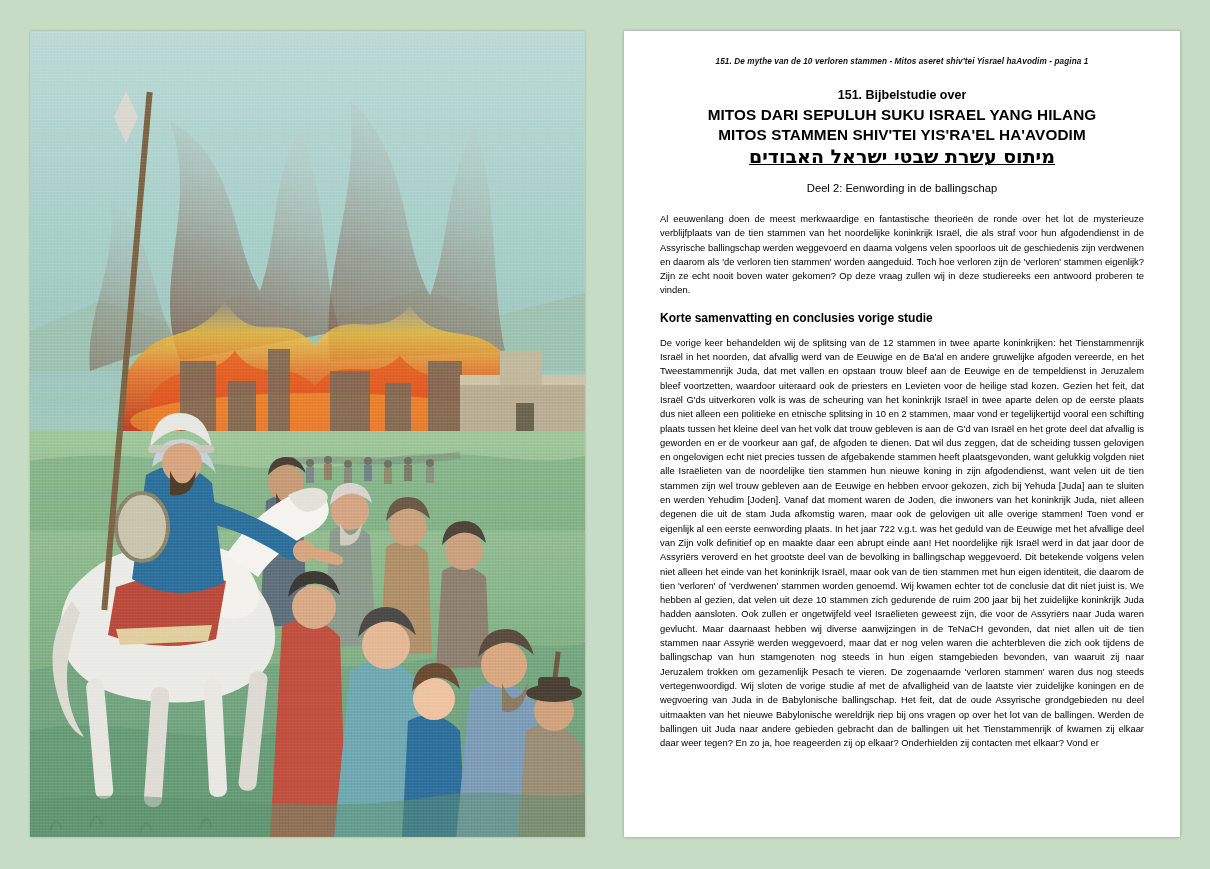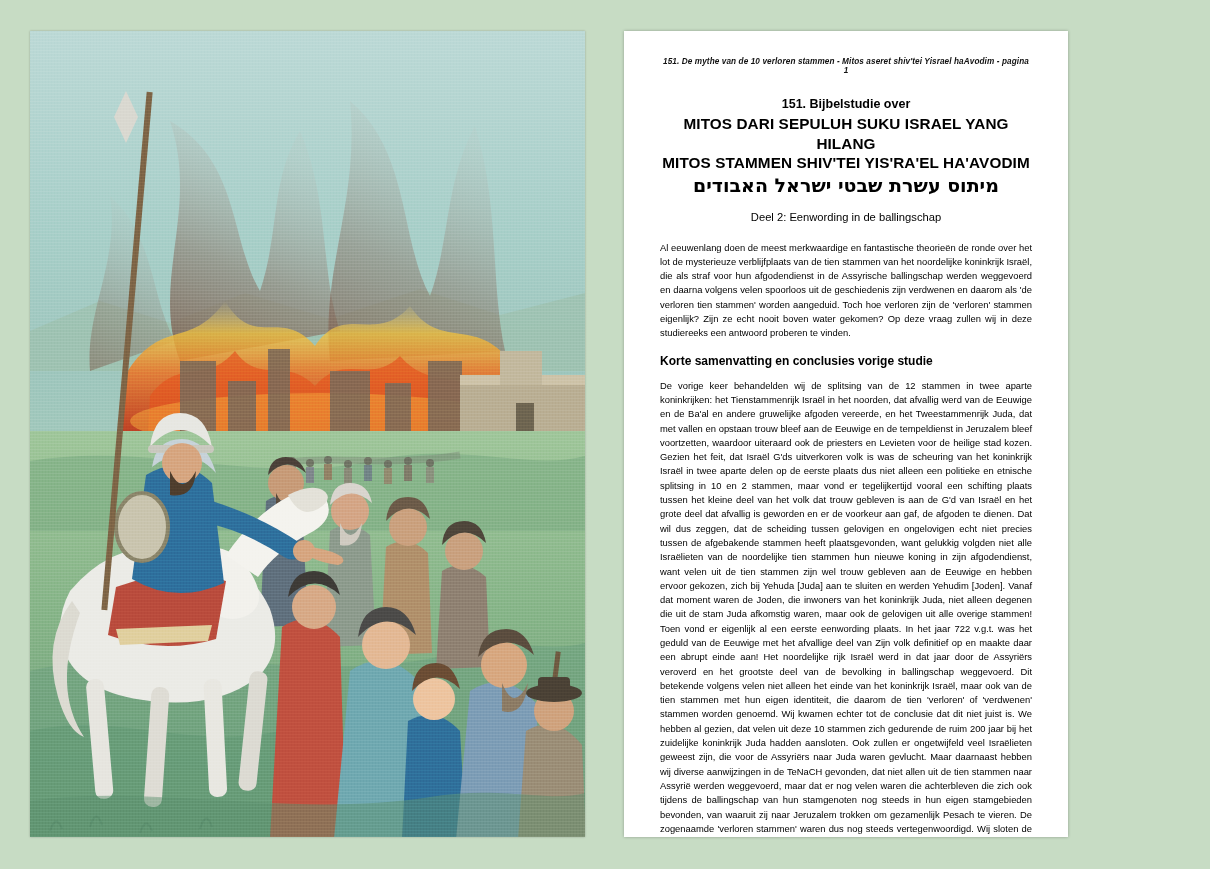--- a/index.html
+++ b/index.html
@@ -44,21 +44,21 @@
       repeating-linear-gradient(0deg, rgba(255,255,255,.35) 0 1px, rgba(0,0,0,0) 1px 3px),
       repeating-linear-gradient(90deg, rgba(0,0,0,.18) 0 1px, rgba(0,0,0,0) 1px 3px);
     mix-blend-mode: overlay;
   }
 
   
   .page {
     position: absolute;
     left: 624px;
     top: 31px;
-    width: 444px;
+    width: 556px;
     height: 806px;
     background: #ffffff;
     box-shadow: 0 0 3px rgba(0,0,0,0.28);
     box-sizing: border-box;
     padding: 26px 36px 20px 36px;
     overflow: hidden;
   }
   .running-head {
     font-size: 8.2px;
     font-style: italic;
@@ -85,20 +85,21 @@
     line-height: 1.28;
     letter-spacing: .1px;
   }
   .title-hebrew {
     font-size: 19px;
     font-weight: bold;
     line-height: 1.15;
     margin-top: 2px;
     direction: rtl;
     font-family: "DejaVu Sans", sans-serif;
+    text-decoration: underline;
   }
   .subtitle {
     text-align: center;
     font-size: 11.2px;
     font-weight: normal;
     margin-top: 14px;
     margin-bottom: 18px;
   }
   p.body {
     font-size: 9.4px;

